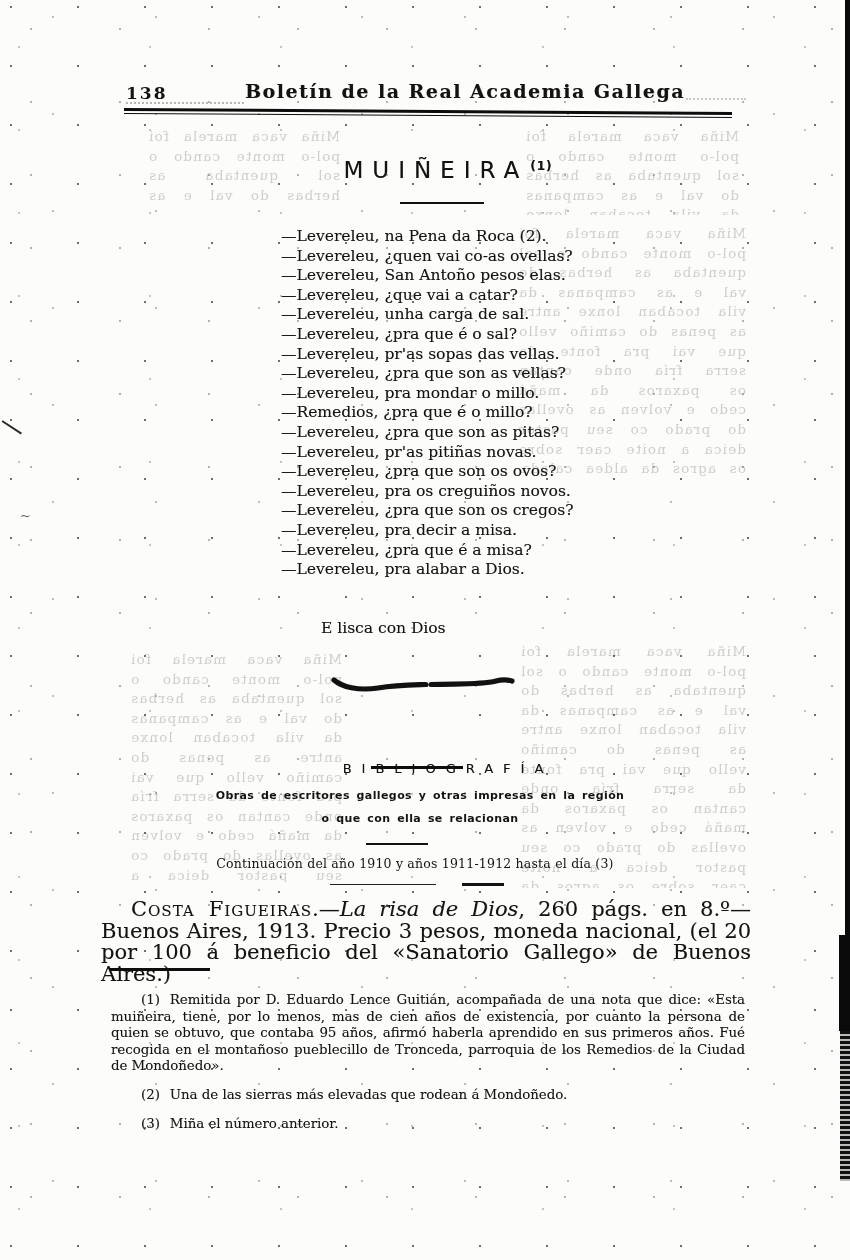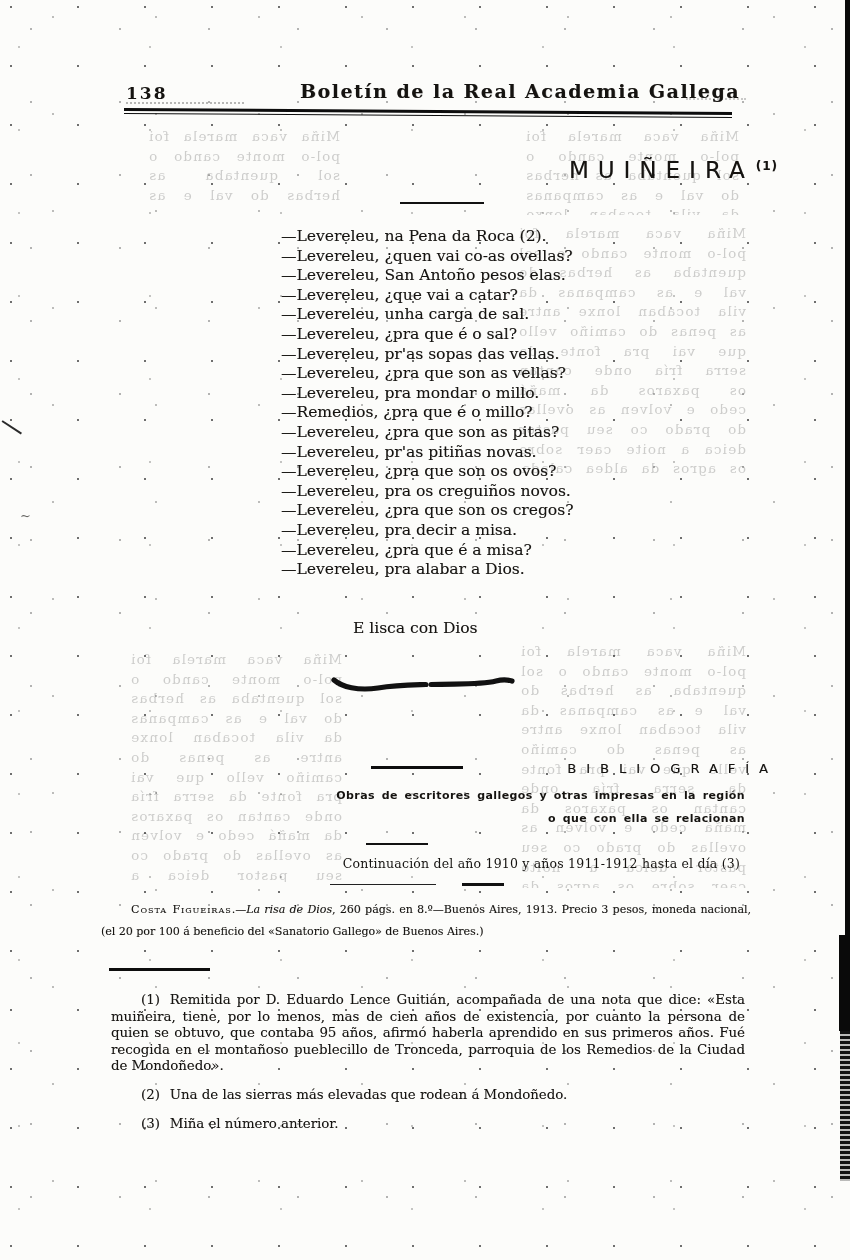--- a/index.html
+++ b/index.html
@@ -15,21 +15,21 @@
     background-image:
       radial-gradient(circle at 11px 7px, rgba(10,10,10,.75) .7px, transparent 1px),
       radial-gradient(circle at 31px 29px, rgba(10,10,10,.55) .6px, transparent .95px),
       radial-gradient(circle at 53px 17px, rgba(10,10,10,.6) .55px, transparent .9px),
       radial-gradient(circle at 19px 47px, rgba(10,10,10,.45) .6px, transparent .9px);
     background-size:67px 59px, 89px 73px, 103px 97px, 131px 83px;
     opacity:.8;
   }
   .content{position:absolute;inset:0;z-index:3;}
   .abs{position:absolute;}
-  .center{text-align:right;}
+  .center{text-align:center;}
 
   
   .bleed{
     position:absolute;z-index:1;transform:scaleX(-1);
     color:#6f6f6f;opacity:.33;filter:blur(.45px);
     font-family:"DejaVu Serif",serif;font-size:13.5px;line-height:19.6px;
     letter-spacing:1.2px;word-spacing:7px;overflow:hidden;text-align:justify;
   }
 
   .page-number{left:126px;top:83px;font-size:17px;font-weight:bold;letter-spacing:2px;}
@@ -39,36 +39,36 @@
   .rule-main{left:124px;top:110px;width:608px;height:2px;border-top:3.6px solid #0d0d0d;
     border-bottom:1.4px solid #0d0d0d;transform:rotate(.4deg);}
 
   .poem-title{left:118px;top:157px;width:660px;font-family:"DejaVu Sans",sans-serif;
     font-size:23px;letter-spacing:9px;text-shadow:.3px .3px 0 rgba(0,0,0,.4);}
   .poem-title .sup{font-size:12px;letter-spacing:1px;vertical-align:8px;font-weight:bold;margin-left:2px;}
   .title-underline{left:400px;top:202px;width:84px;height:1.6px;background:#111;}
 
   .poem{left:281px;top:227px;width:330px;font-size:15.5px;line-height:19.6px;
     text-shadow:.35px .35px 0 rgba(0,0,0,.3);}
-  .poem-closing{margin-left:72px;}
+  .poem-closing{margin-left:40px;}
 
   .flourish{left:330px;top:671px;}
 
   .bib-heading{left:118px;top:761px;width:660px;font-family:"DejaVu Sans",sans-serif;
     font-size:13px;letter-spacing:10px;text-shadow:.3px .3px 0 rgba(0,0,0,.4);}
   .heading-rule{left:371px;top:766px;width:92px;height:2.6px;background:#0d0d0d;}
   .bib-subtitle{left:95px;width:650px;font-family:"DejaVu Sans",sans-serif;
     font-size:11px;font-weight:bold;letter-spacing:.4px;word-spacing:2.5px;}
   .sub1{top:789px;} .sub2{top:812px;}
   .subtitle-rule{left:366px;top:843px;width:62px;height:2.2px;background:#111;}
   .continuation{left:90px;top:856px;width:650px;font-size:12.5px;font-weight:normal;letter-spacing:.2px;}
   .cont-rule-a{left:330px;top:884px;width:106px;height:1.4px;background:#222;}
   .cont-rule-b{left:462px;top:883px;width:42px;height:2.6px;background:#111;}
 
-  .entry{left:101px;top:899px;width:650px;font-size:11px;line-height:21.5px;
+  .entry{left:101px;top:899px;width:650px;font-size:21px;line-height:21.5px;
     text-align:justify;text-indent:30px;text-shadow:.35px .35px 0 rgba(0,0,0,.28);}
   .entry .author{font-variant:small-caps;letter-spacing:1px;}
   .entry .booktitle{font-style:italic;}
 
   .fn-sep{left:109px;top:968px;width:101px;height:3px;background:#0d0d0d;}
   .footnotes{left:99px;top:980px;width:658px;font-size:13.3px;line-height:16.6px;text-align:justify;
     text-shadow:.3px .3px 0 rgba(0,0,0,.3);}
   .footnotes p{margin:12px;text-indent:30px;}
   .fn-label{margin-right:10px;}
 

